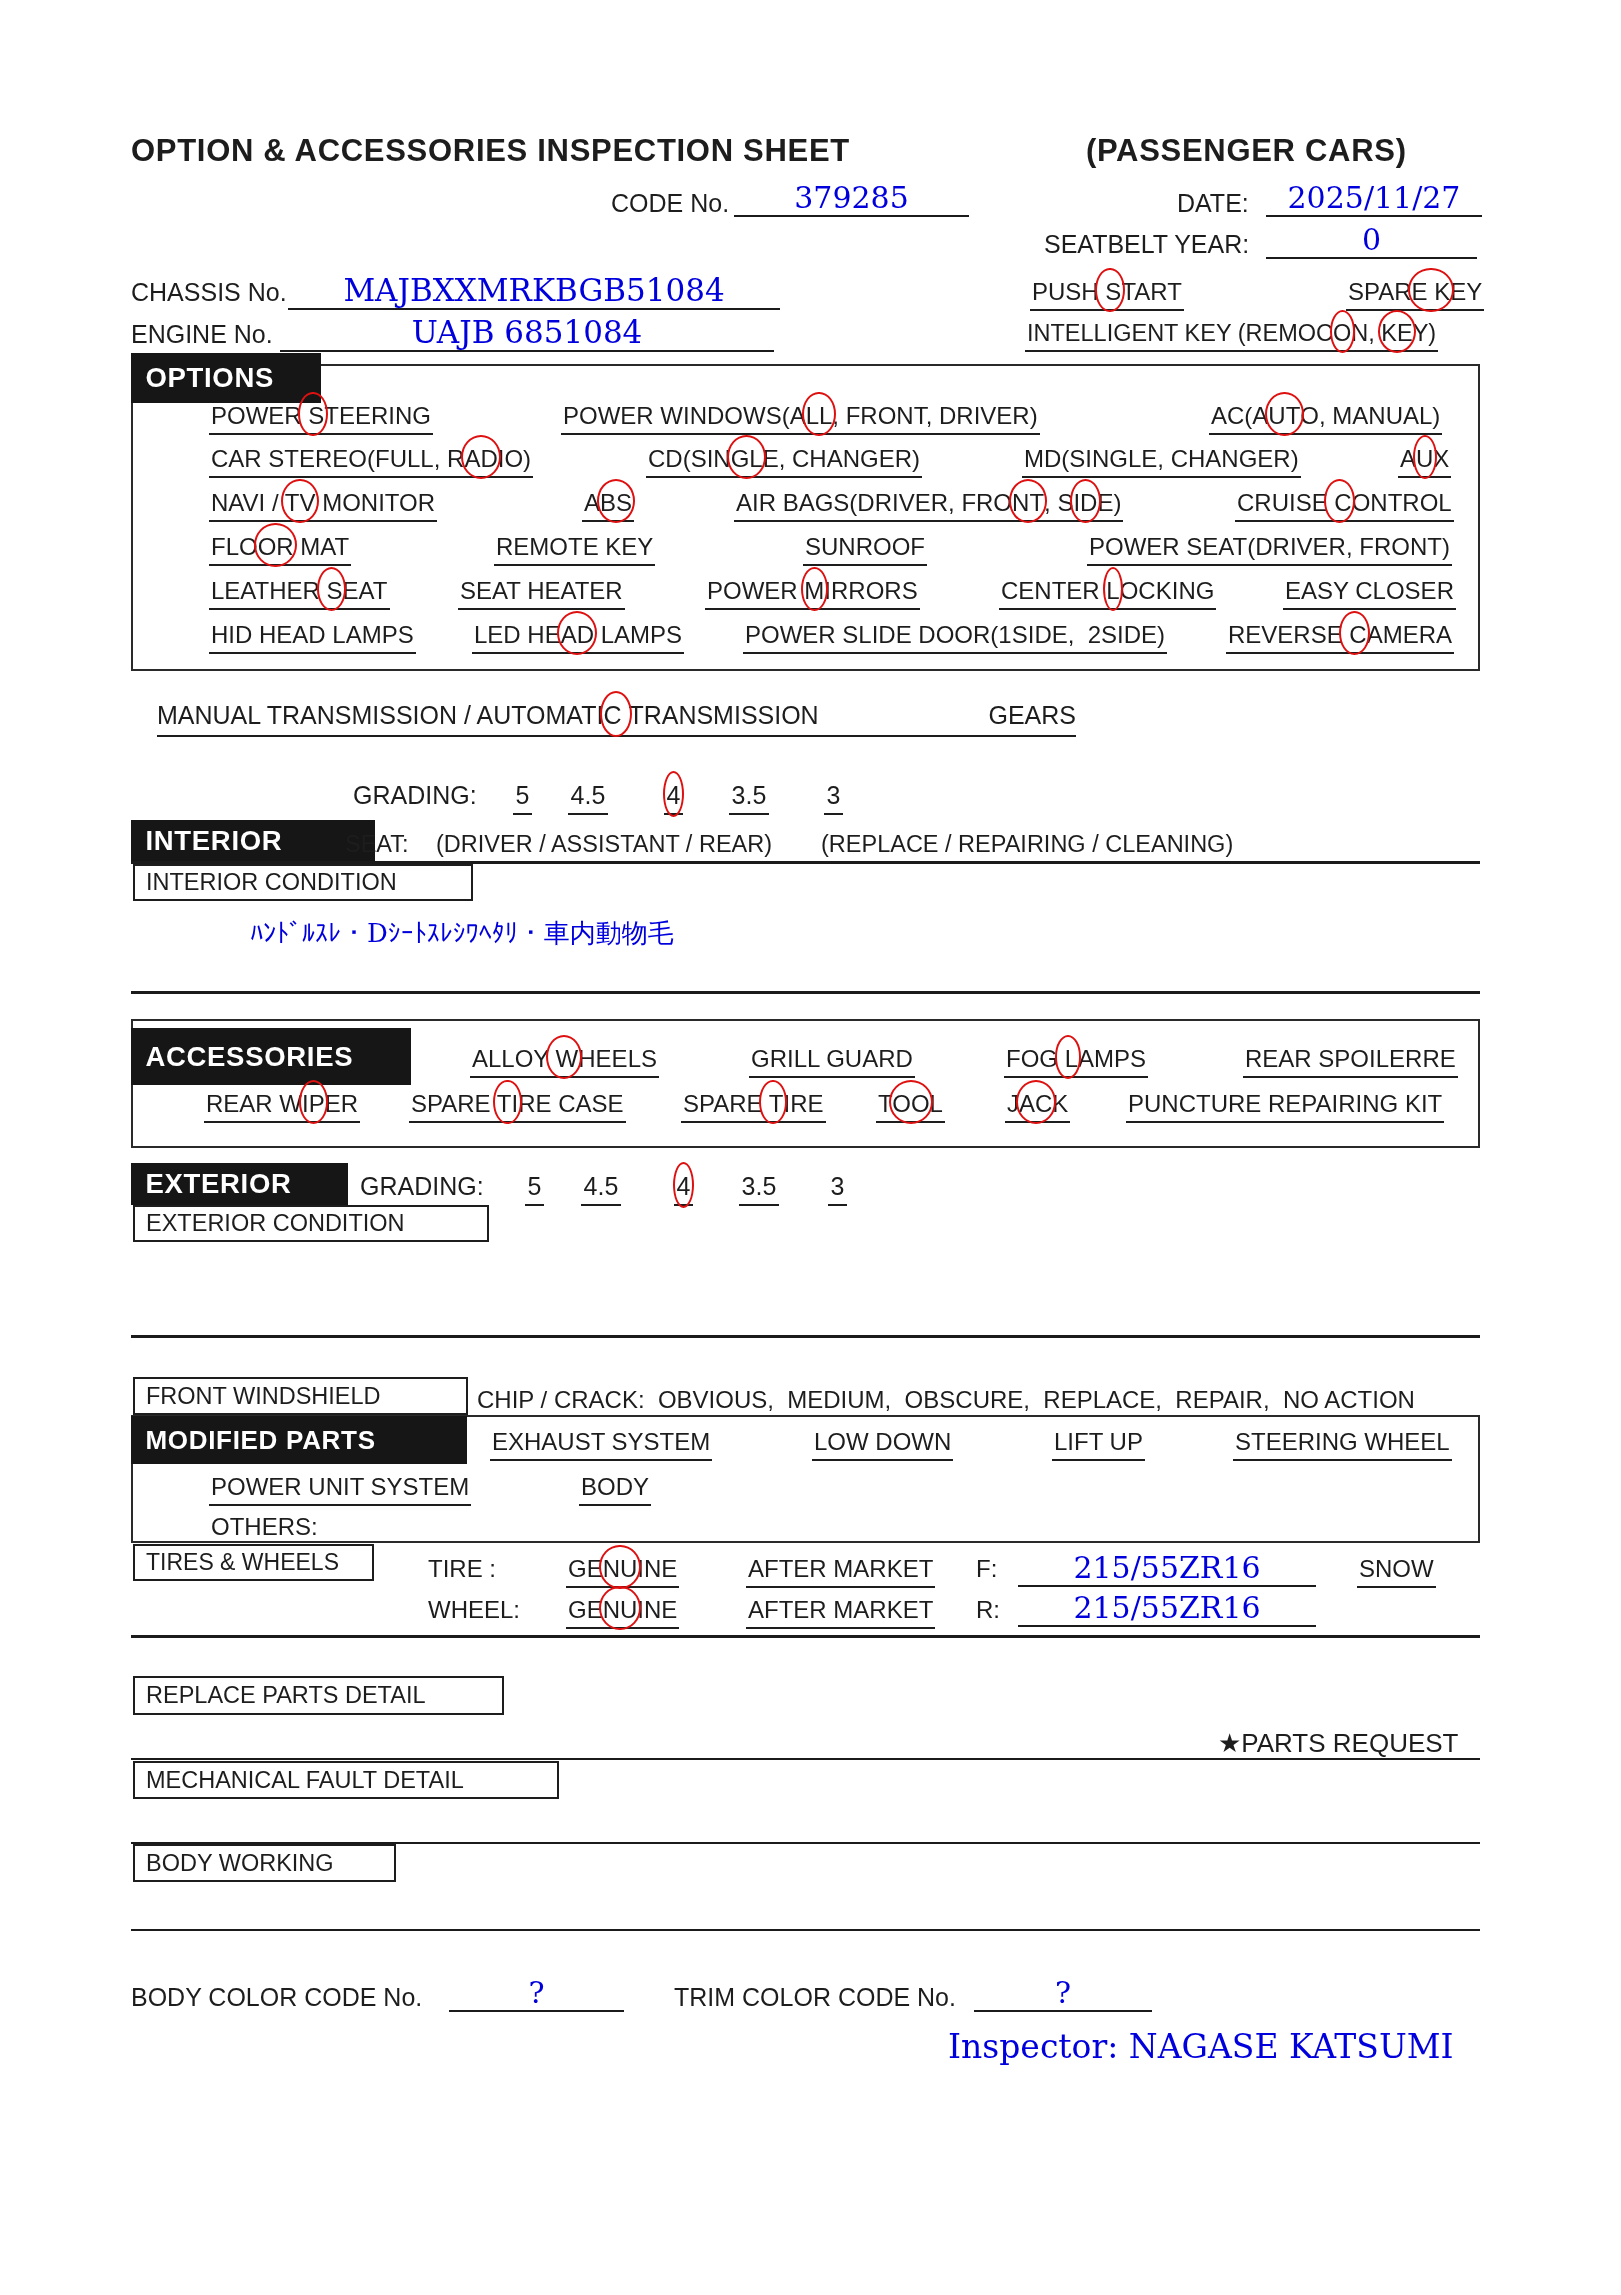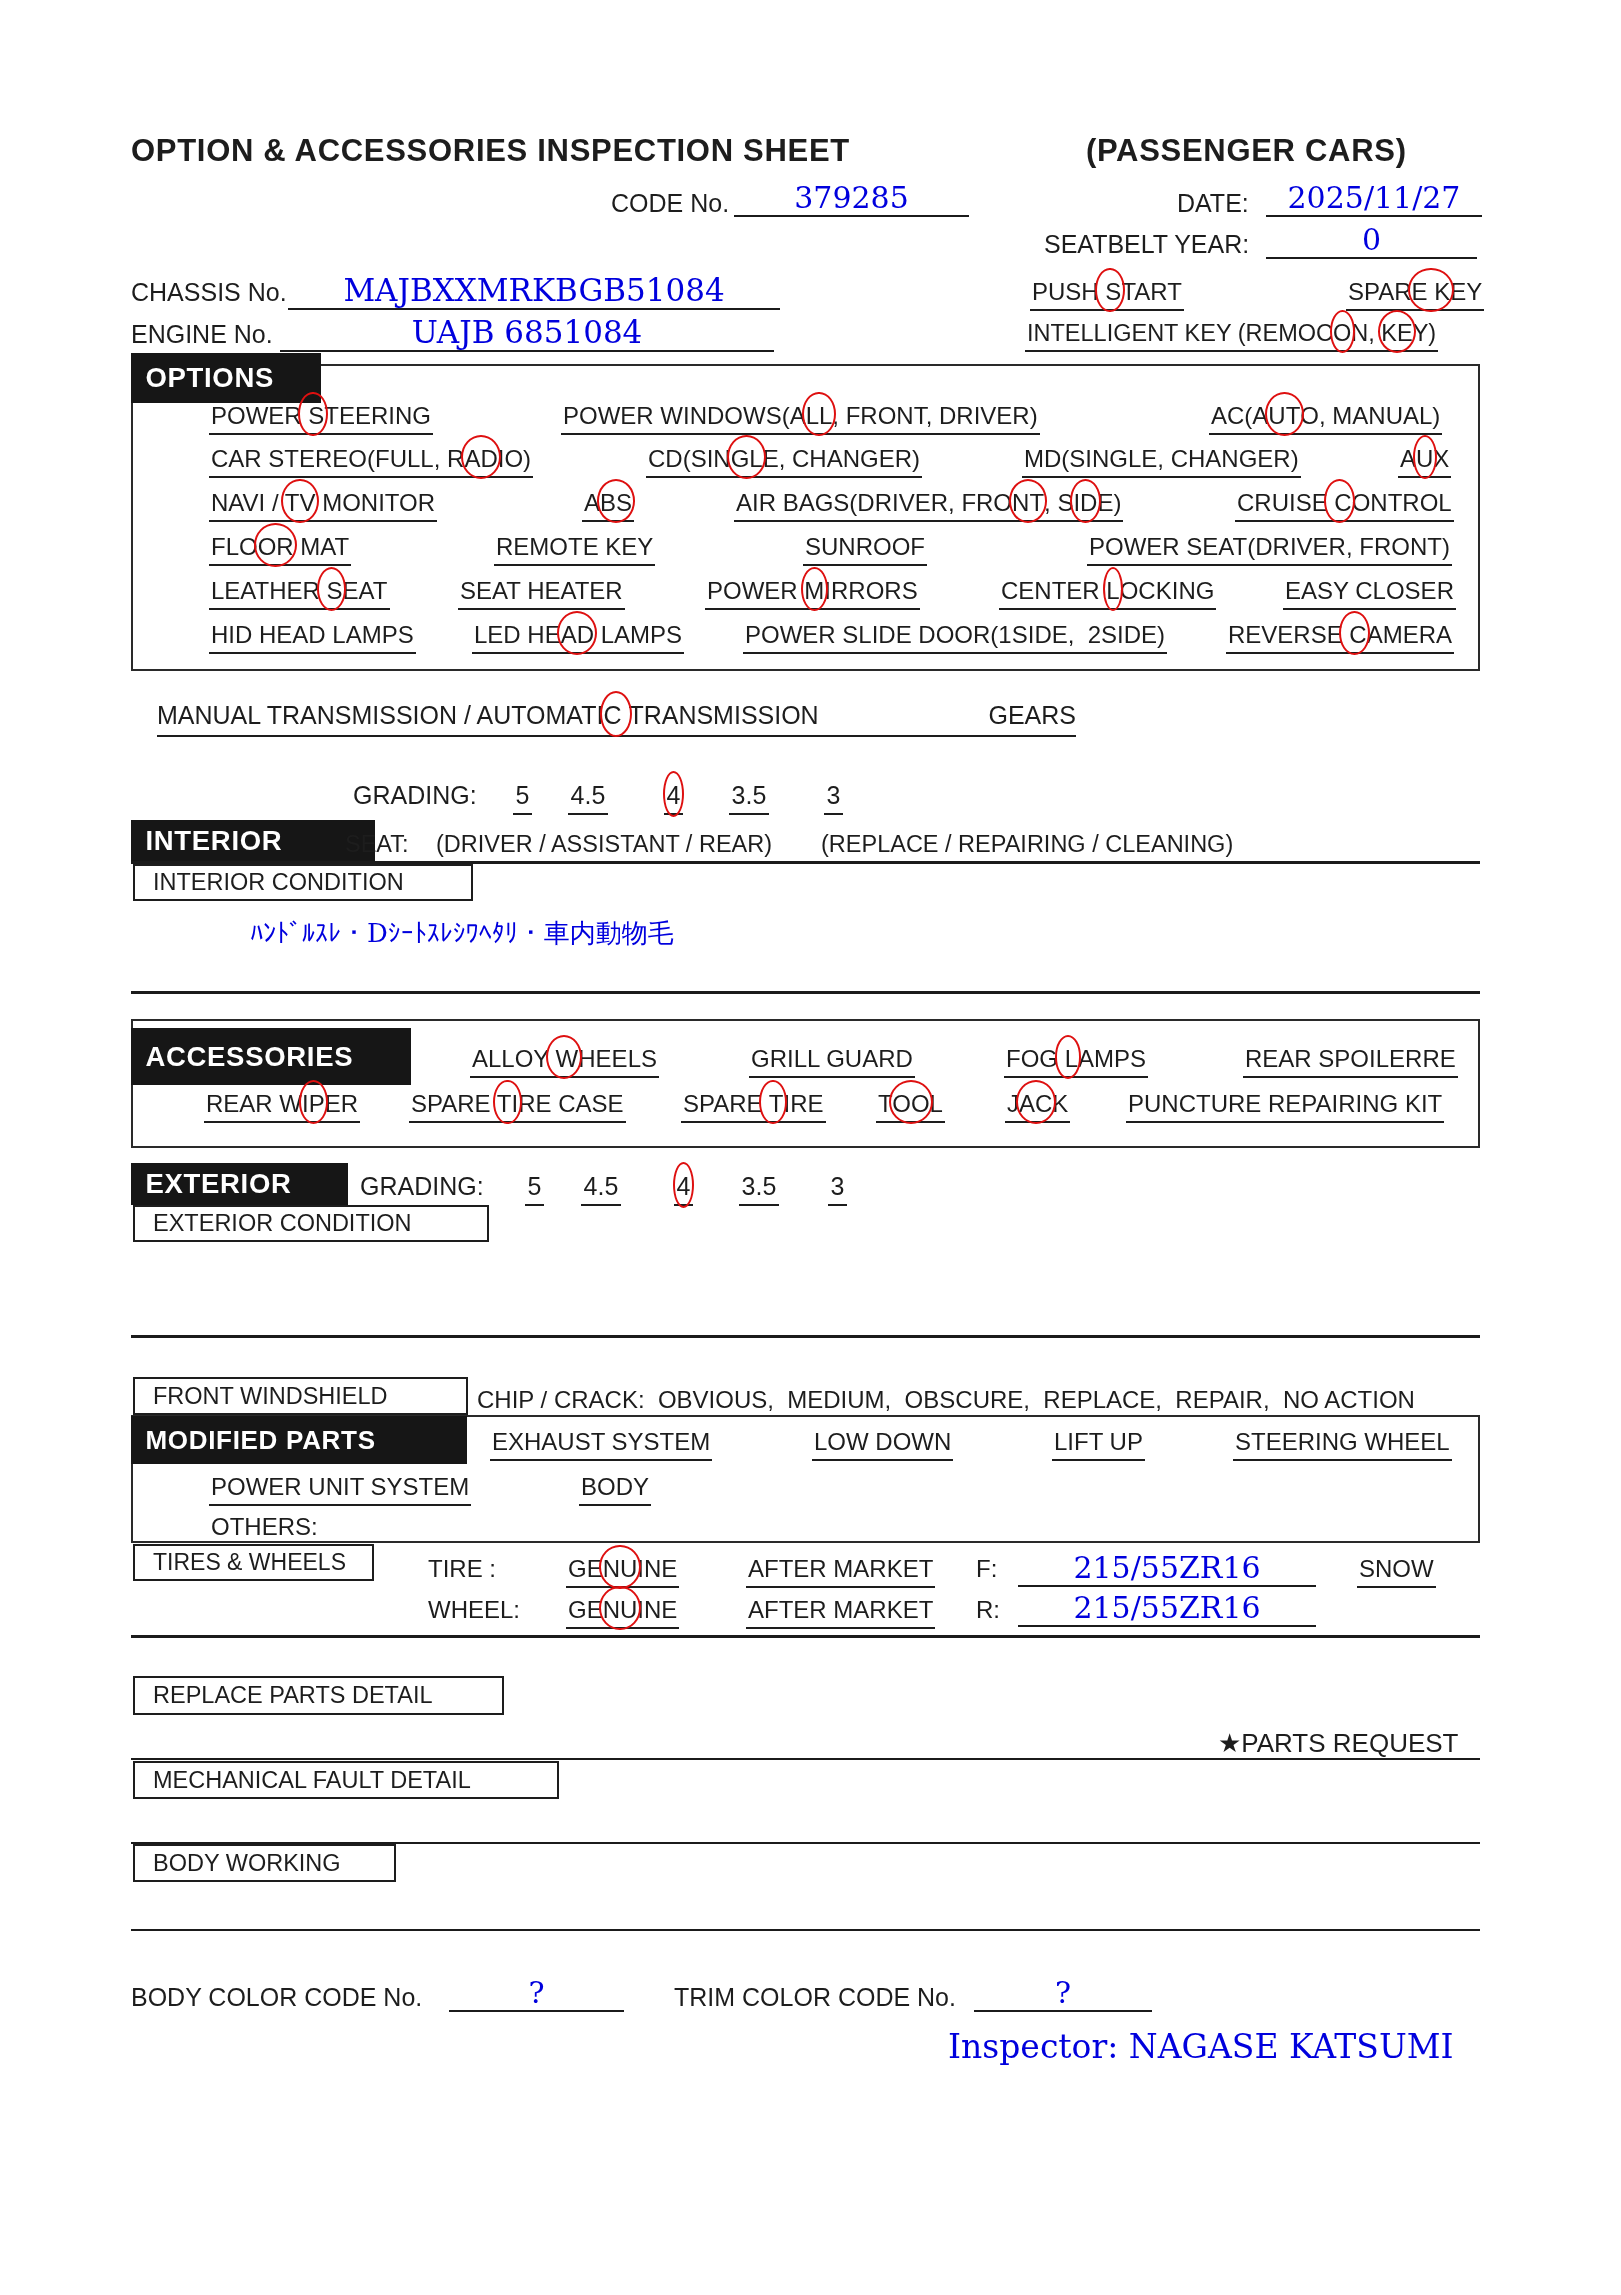--- a/index.html
+++ b/index.html
@@ -11,21 +11,21 @@
   body{
     width:1622px;height:2295px;position:relative;overflow:hidden;
     font-family:"Liberation Sans", sans-serif;color:var(--ink);
   }
   .title{position:absolute;font-size:31px;font-weight:bold;letter-spacing:0.7px;white-space:pre;}
   .lbl{position:absolute;font-size:25px;white-space:pre;}
   .plain{position:absolute;font-size:24px;white-space:pre;}
   .it{position:absolute;font-size:24px;white-space:pre;border-bottom:2px solid var(--ink);padding:0 2px 3.3px 2px;line-height:1.15;}
   .grade{position:absolute;font-size:25px;border-bottom:2px solid var(--ink);padding:0 2.6px 2.6px 2.6px;white-space:pre;}
   .hbox{position:absolute;background:#161616;color:#ffffff;font-weight:bold;font-size:27.5px;display:flex;align-items:center;padding-left:14.4px;box-sizing:border-box;letter-spacing:0.7px;white-space:pre;}
-  .obox{position:absolute;border:2px solid var(--ink);background:#fff;font-size:23.5px;display:flex;align-items:center;padding-left:18px;box-sizing:border-box;white-space:pre;}
+  .obox{position:absolute;border:2px solid var(--ink);background:#fff;font-size:23.5px;display:flex;align-items:center;padding-left:11px;box-sizing:border-box;white-space:pre;}
   .frame{position:absolute;border:2.6px solid #2a2a2a;box-sizing:border-box;}
   .hr{position:absolute;background:#1b1b1b;height:2.6px;}
   .fld{position:absolute;border-bottom:2px solid #1b1b1b;display:flex;align-items:flex-end;justify-content:center;box-sizing:border-box;padding-bottom:1.3px;}
   .hw{color:var(--blue);font-family:"DejaVu Serif", serif;font-size:30px;line-height:1.05;white-space:pre;}
   .hw-lg{font-size:31px;}
   .jp{position:absolute;color:var(--blue);font-family:"DejaVu Serif", serif;font-size:26px;white-space:pre;}
   .inspector{position:absolute;color:var(--blue);font-family:"DejaVu Serif", serif;font-size:33px;white-space:pre;}
   .circ{position:relative;white-space:pre;}
   .circ::after{
     content:"";position:absolute;left:-0.14em;right:-0.14em;top:-0.42em;bottom:-0.30em;

